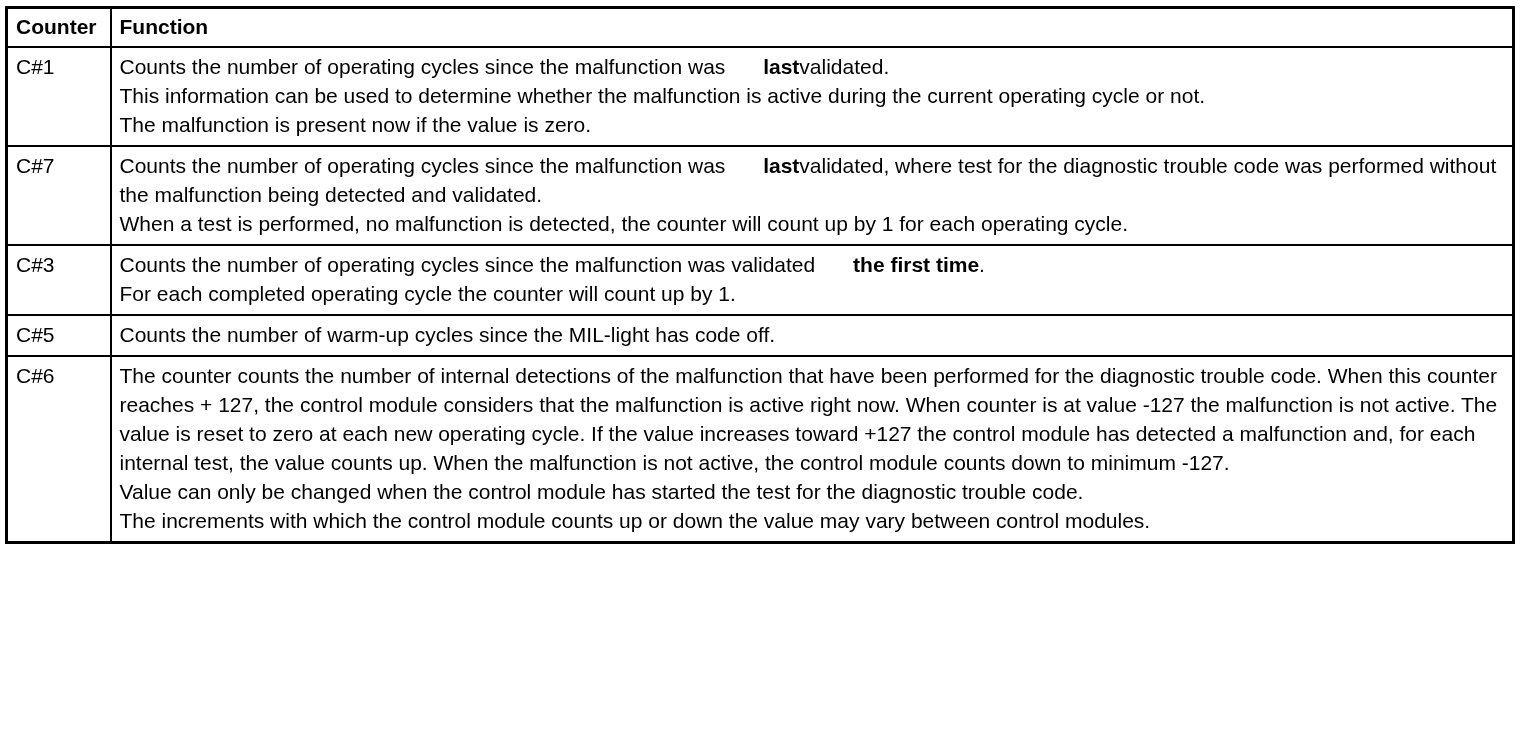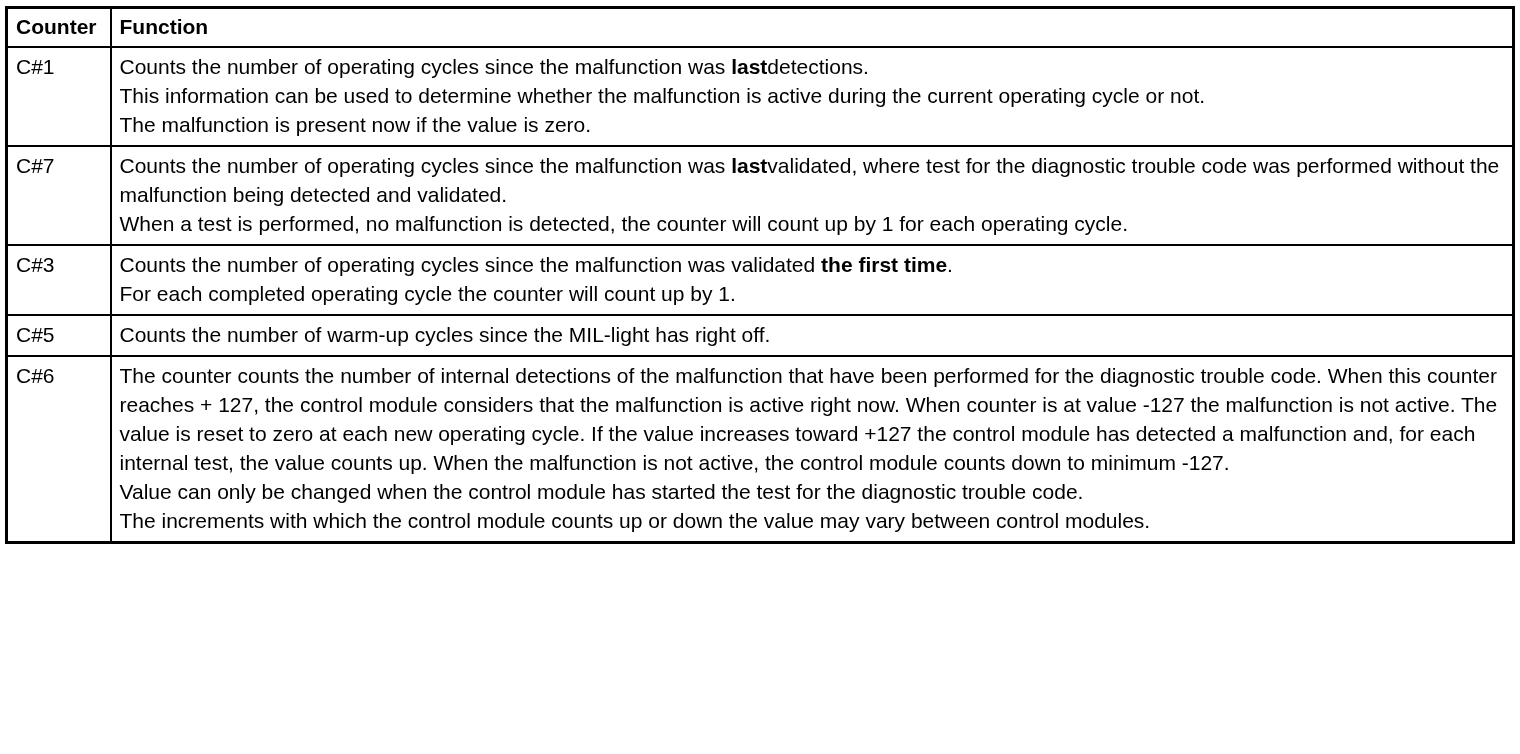--- a/index.html
+++ b/index.html
@@ -37,42 +37,42 @@
     overflow: hidden;
   }
   table.counter-table th {
     font-weight: bold;
     padding-top: 3px;
     padding-bottom: 5px;
   }
   col.counter-col { width: 104px; }
   td.counter-cell { white-space: nowrap; border-radius: 32px; }
   td.function-cell .para { margin: 0; }
-  td.function-cell b { font-weight: bold; }
+  td.function-cell b { font-weight: bold; margin-left: 32px; }
 </style>
 </head>
 <body>
 
 <div class="doc-page">
   <table class="counter-table">
     <colgroup>
       <col class="counter-col">
       <col>
     </colgroup>
     <thead>
       <tr>
         <th>Counter</th>
         <th>Function</th>
       </tr>
     </thead>
     <tbody>
         <tr>
           <td class="counter-cell">C#1</td>
           <td class="function-cell">
-            <div class="para"><span>Counts the number of operating cycles since the malfunction was </span><b>last</b><span>detections.</span></div>
+            <div class="para"><span>Counts the number of operating cycles since the malfunction was </span><b>last</b><span>validated.</span></div>
             <div class="para"><span>This information can be used to determine whether the malfunction is active during the current operating cycle or not.</span></div>
             <div class="para"><span>The malfunction is present now if the value is zero.</span></div>
           </td>
         </tr>
         <tr>
           <td class="counter-cell">C#7</td>
           <td class="function-cell">
             <div class="para"><span>Counts the number of operating cycles since the malfunction was </span><b>last</b><span>validated, where test for the diagnostic trouble code was performed without the malfunction being detected and validated.</span></div>
             <div class="para"><span>When a test is performed, no malfunction is detected, the counter will count up by 1 for each operating cycle.</span></div>
           </td>
@@ -80,21 +80,21 @@
         <tr>
           <td class="counter-cell">C#3</td>
           <td class="function-cell">
             <div class="para"><span>Counts the number of operating cycles since the malfunction was validated </span><b>the first time</b><span>.</span></div>
             <div class="para"><span>For each completed operating cycle the counter will count up by 1.</span></div>
           </td>
         </tr>
         <tr>
           <td class="counter-cell">C#5</td>
           <td class="function-cell">
-            <div class="para"><span>Counts the number of warm-up cycles since the MIL-light has right off.</span></div>
+            <div class="para"><span>Counts the number of warm-up cycles since the MIL-light has code off.</span></div>
           </td>
         </tr>
         <tr>
           <td class="counter-cell">C#6</td>
           <td class="function-cell">
             <div class="para"><span>The counter counts the number of internal detections of the malfunction that have been performed for the diagnostic trouble code. When this counter reaches + 127, the control module considers that the malfunction is active right now. When counter is at value -127 the malfunction is not active. The value is reset to zero at each new operating cycle. If the value increases toward +127 the control module has detected a malfunction and, for each internal test, the value counts up. When the malfunction is not active, the control module counts down to minimum -127.</span></div>
             <div class="para"><span>Value can only be changed when the control module has started the test for the diagnostic trouble code.</span></div>
             <div class="para"><span>The increments with which the control module counts up or down the value may vary between control modules.</span></div>
           </td>
         </tr>

